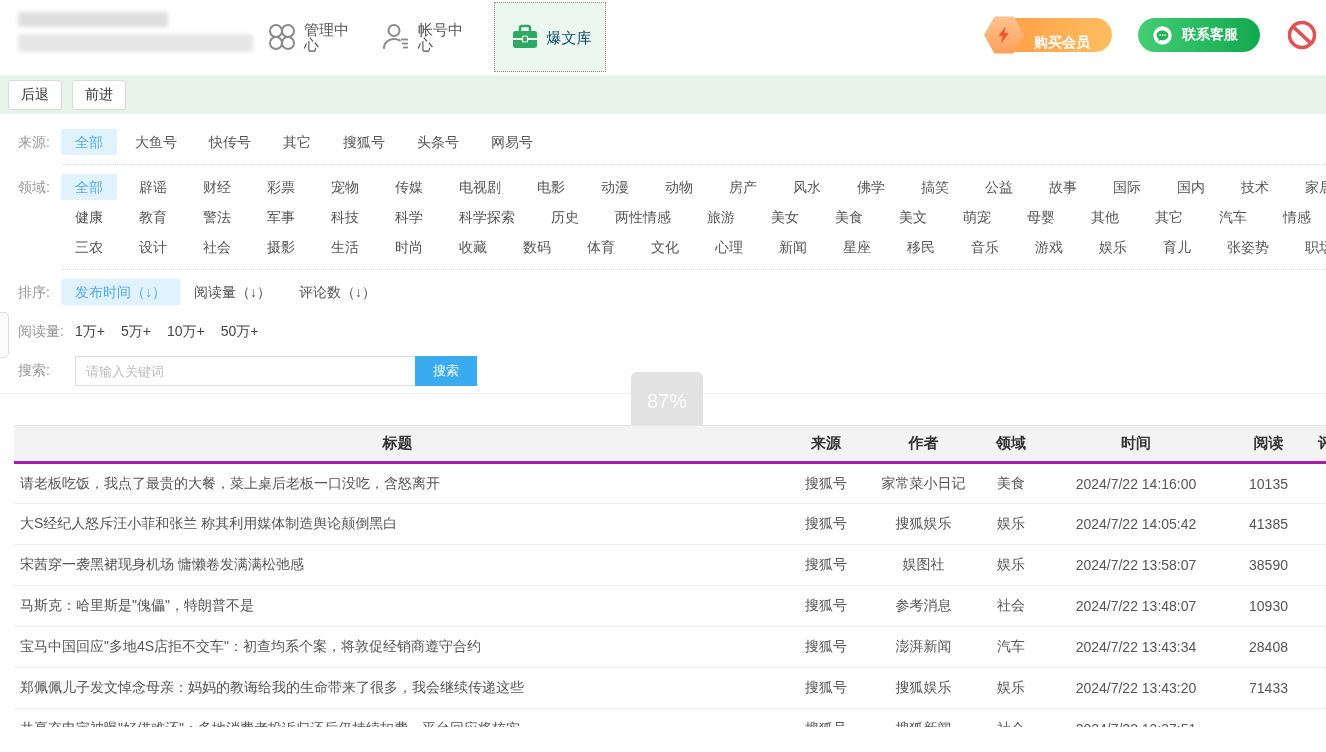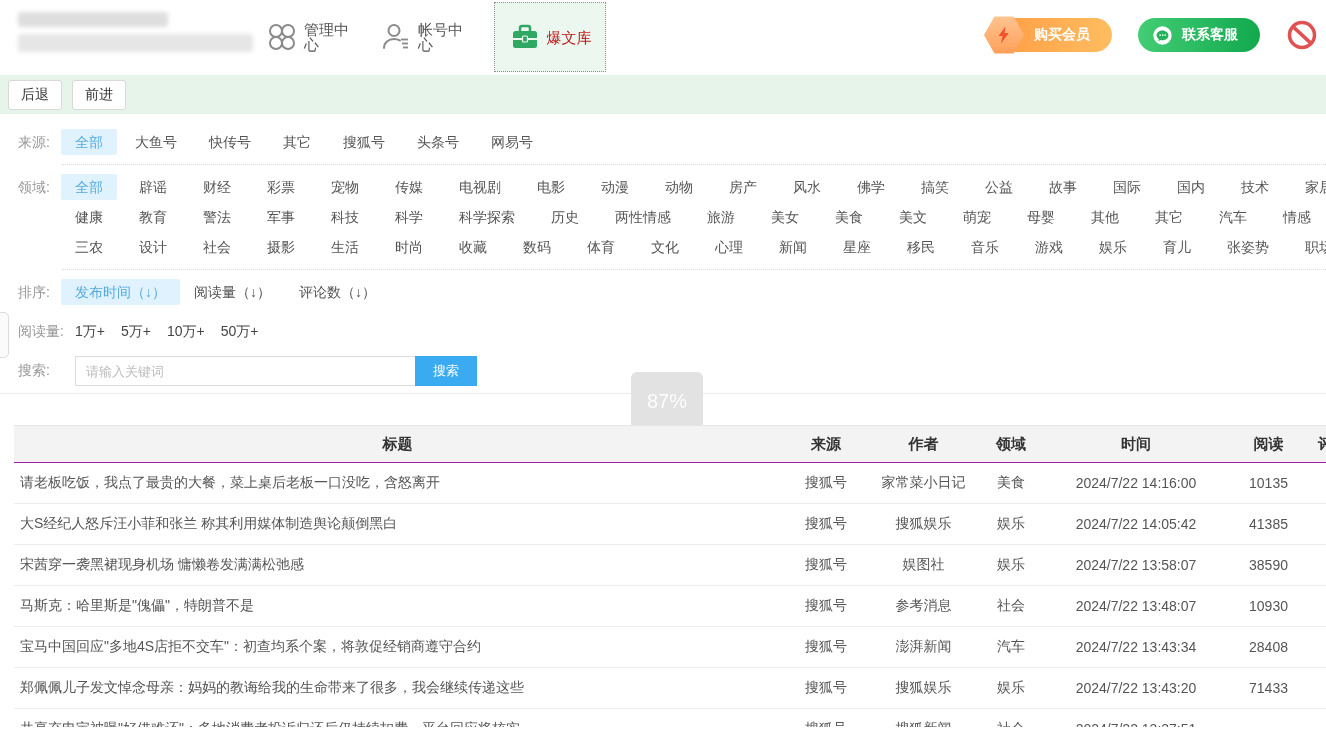--- a/index.html
+++ b/index.html
@@ -10,28 +10,28 @@
   .header { position:absolute; top:0; left:0; width:1326px; height:75px; background:#fff; }
   .logo-blur { position:absolute; left:18px; top:12px; filter:blur(2px); }
   .logo-blur .bar { background:#e3e3e3; border-radius:3px; }
   .logo-blur .b1 { width:150px; height:15px; margin-bottom:7px; background:#dedede; }
   .logo-blur .b2 { width:235px; height:18px; background:#e6e6e6; }
 
   .nav { position:absolute; left:266px; top:0; height:75px; display:flex; align-items:flex-start; gap:22px; }
   .nav-item { width:92px; height:70px; margin-top:2px; display:flex; flex-direction:row; align-items:center;
     justify-content:center; gap:6px; cursor:pointer; color:#555; font-size:15px; }
   .nav-item svg { display:block; }
-  .nav-item.active { width:112px; background:#ecf7f0; border:1px dotted #8f8f8f; color:#b91c1c; }
+  .nav-item.active { width:112px; background:#ecf7f0; border:1px dotted #8f8f8f; color:#0c4a6e; }
   .nav-label { line-height:1; }
 
   .header-actions { position:absolute; right:8px; top:18px; display:flex; align-items:center; gap:26px; }
   .pill { position:relative; height:34px; border:none; border-radius:17px; color:#fff; font-size:14px;
     font-weight:bold; display:flex; align-items:center; cursor:pointer;
     font-family:"Liberation Sans","DejaVu Sans",sans-serif; }
-  .pill.orange { background:linear-gradient(90deg,#ff9c43,#ffbd60); padding:0 22px 0 42px; }
+  .pill.orange { background:linear-gradient(90deg,#ff9c43,#ffbd60); padding:0 22px 0 42px;align-items:flex-end; }
   .pill.green  { background:linear-gradient(90deg,#43cd75,#12a94e); padding:0 22px 0 14px; gap:9px;justify-content:flex-end; }
   .hex-badge { position:absolute; left:-8px; top:-3px; width:40px; height:40px;
     background:linear-gradient(180deg,#ffc592,#ff9e57);
     clip-path:polygon(26% 4%, 74% 4%, 100% 50%, 74% 96%, 26% 96%, 0% 50%);
     display:flex; align-items:center; justify-content:center; }
   .block-btn { width:32px; height:32px; cursor:pointer; display:block; }
 
   
   .subbar { position:absolute; top:75px; left:0; width:1326px; height:39px; background:#e6f4ea;
     display:flex; align-items:center; gap:10px; padding-left:8px; }
@@ -65,21 +65,21 @@
   .zoom-badge { position:absolute; left:631px; top:372px; width:72px; height:58px; background:#e2e2e2;
     border-radius:6px; display:flex; align-items:center; justify-content:center;
     color:rgba(255,255,255,0.9); font-size:20px; }
 
   
   .table-clip { position:absolute; top:425px; left:14px; width:1312px; height:302px; overflow:hidden; }
   table { border-collapse:collapse; table-layout:fixed; width:1341px; }
   col.c-title{width:767px;} col.c-source{width:90px;} col.c-author{width:105px;}
   col.c-cat{width:70px;} col.c-time{width:180px;} col.c-reads{width:85px;} col.c-comments{width:44px;}
   thead th { height:37px; background:#f3f3f3; font-size:15px; font-weight:bold; color:#333;
-    text-align:center; border-top:1px solid #e6e6e6; border-bottom:1px solid #a21caf; }
+    text-align:center; border-top:1px solid #e6e6e6; border-bottom:3px solid #a21caf; }
   tbody td { height:41px; font-size:14px; color:#555; text-align:center; border-bottom:1px solid #ececec;
     white-space:nowrap; overflow:hidden; }
   tbody td.title { text-align:left; padding-left:6px; }
   tbody tr { cursor:pointer; }
 </style>
 </head>
 <body>
 
 <div class="header">
   <div class="logo-blur">

